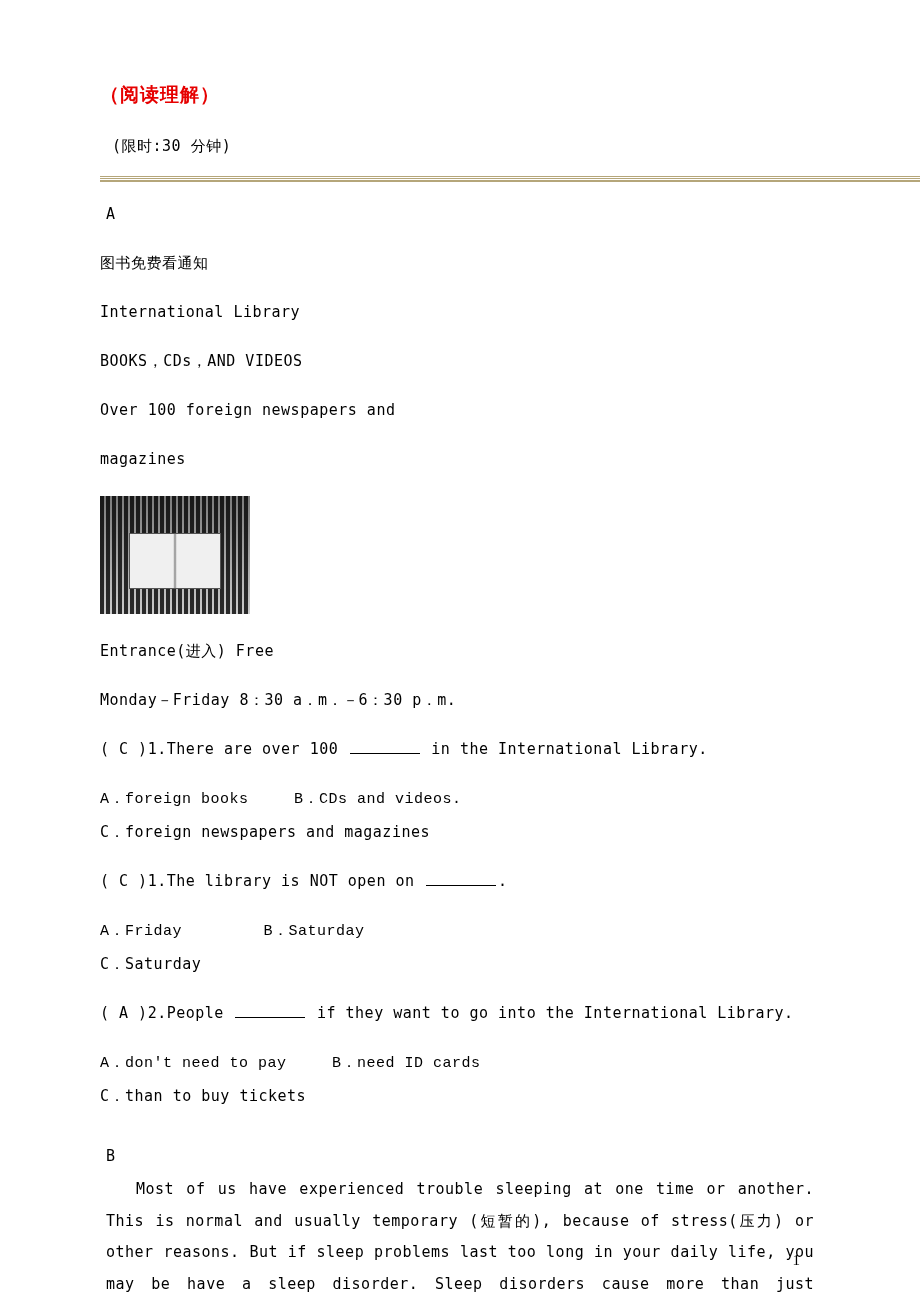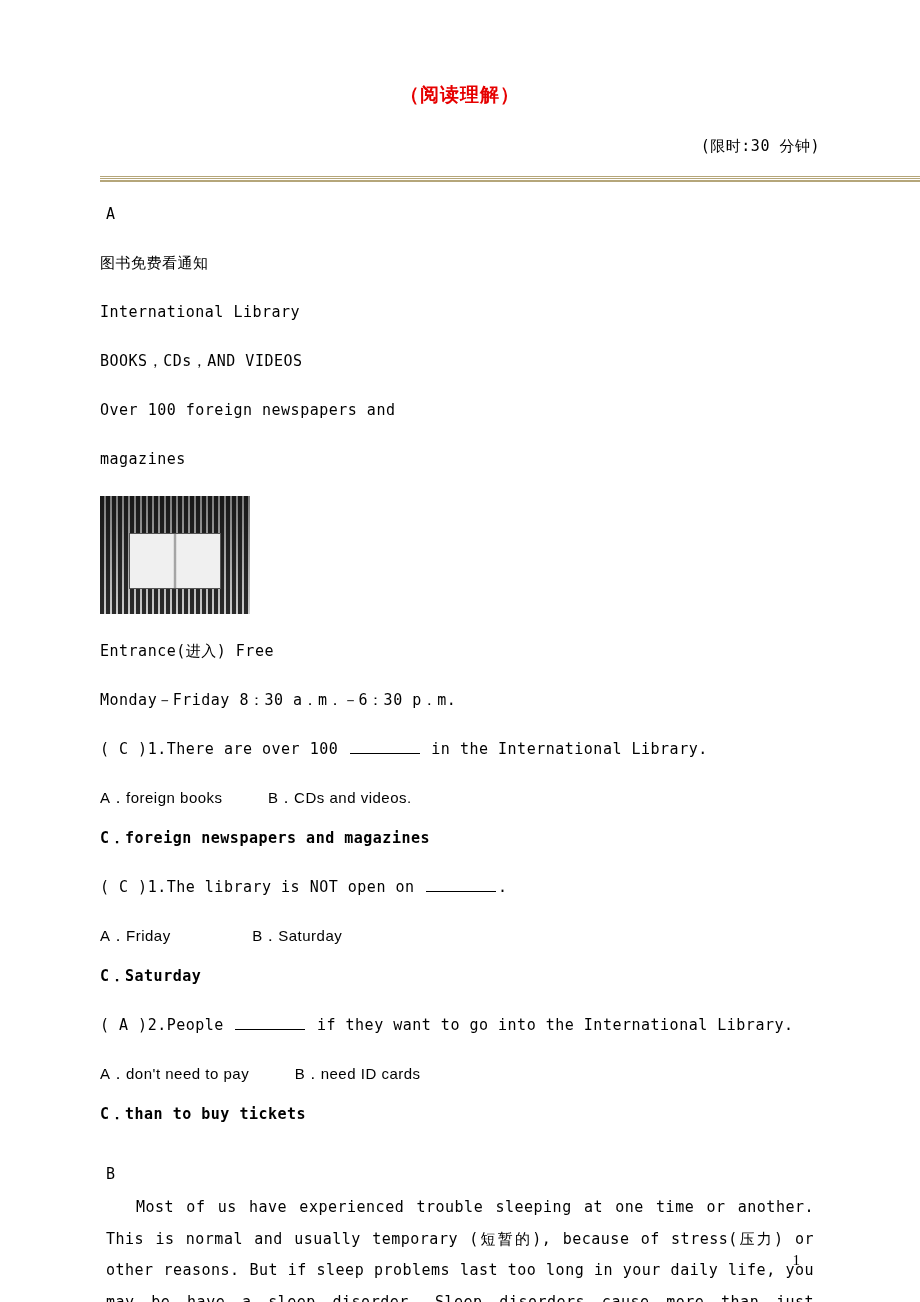--- a/index.html
+++ b/index.html
@@ -6,31 +6,30 @@
       font-family: "SimSun", "宋体", serif;
       font-size: 15px;
       line-height: 1.6;
       margin: 0;
       padding: 80px 100px 40px 100px;
       width: 720px;
       color: #000;
       background: #fff;
     }
     .title {
-      text-align: center;
+      text-align: left;
       color: #e60000;
       font-weight: bold;
       font-size: 19px;
       margin-bottom: 24px;
       letter-spacing: 1px;
     }
     .timer {
       margin-bottom: 18px;
       margin-left: 12px;
-      text-align: right;
     }
     .divider {
       height: 4px;
       width: 120%;
       margin-left: 0;
       margin-bottom: 20px;
       background: repeating-linear-gradient(0deg, #b5a67a 0, #b5a67a 1px, #fff 1px, #fff 2px);
       border-top: 1px solid #b5a67a;
       border-bottom: 1px solid #b5a67a;
     }
@@ -69,25 +68,24 @@
       background: linear-gradient(90deg, #f0f0f0 48%, #888 50%, #f0f0f0 52%);
       transform: translateY(6px);
       border: 1px solid #555;
     }
     .options {
       margin: 8px 0;
     }
     .options span {
       display: inline-block;
       margin-right: 36px;
-      font-family: Liberation Sans, sans-serif;
+      font-family: Liberation Mono, monospace;
     }
     .options-single {
-      margin: 16px 0;
-      font-weight: bold;
+      margin: 8px 0;
     }
     .blank {
       display: inline-block;
       border-bottom: 1px solid #000;
       width: 70px;
       height: 14px;
       vertical-align: baseline;
       margin: 0 2px;
     }
     .passage-b {

